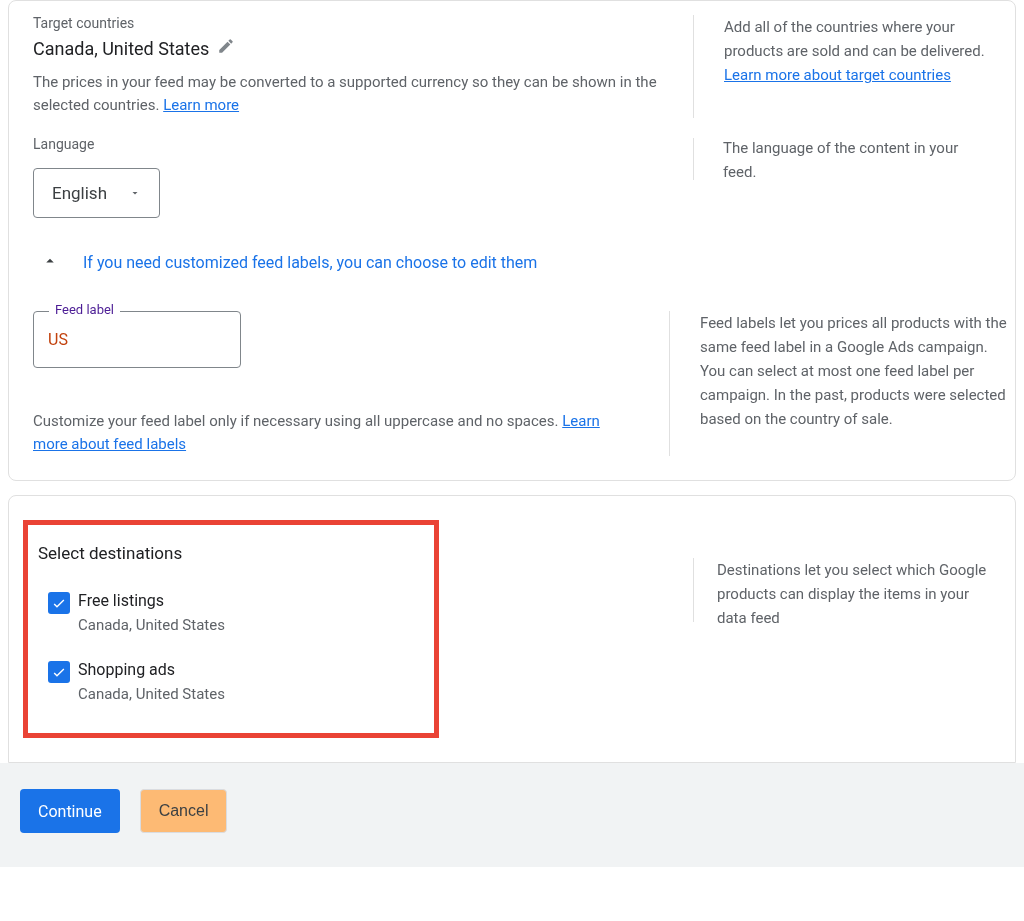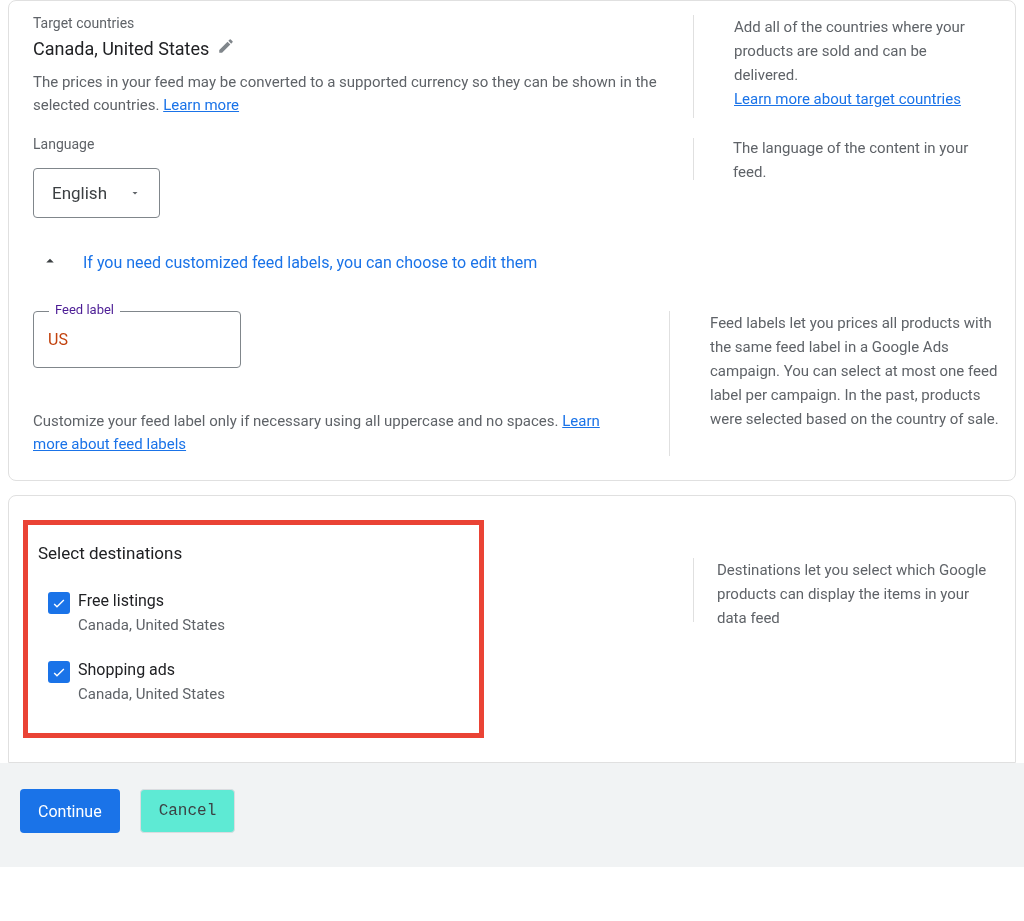--- a/index.html
+++ b/index.html
@@ -22,21 +22,21 @@
     .two-col {
       display: flex;
       gap: 0;
     }
     .left-col {
       flex: 0 0 660px;
       padding-right: 24px;
     }
     .right-col {
       flex: 1;
-      padding-left: 40px;
+      padding-left: 30px;
       border-left: 1px solid #e0e0e0;
       color: #5f6368;
       font-size: 15px;
       line-height: 1.6;
     }
     .right-col.short-divider {
       border-left: none;
       position: relative;
     }
     .right-col.short-divider::before {
@@ -148,21 +148,21 @@
       border: 1px solid #e0e0e0;
       border-top-left-radius: 8px;
       border-top-right-radius: 8px;
       background: #fff;
       margin: 0 8px;
       padding: 24px;
     }
     .highlight-box {
       border: 5px solid #ea4335;
       padding: 18px 18px 30px 4px;
-      width: 461px;
+      width: 416px;
       margin-left: -10px;
     }
     .dest-title {
       font-size: 17px;
       color: #202124;
       margin-bottom: 28px;
       margin-left: 6px;
     }
     .dest-item {
       display: flex;
@@ -219,28 +219,28 @@
       background: #1a73e8;
       color: #fff;
       border: none;
       border-radius: 4px;
       padding: 12px 18px;
       font-size: 16px;
       cursor: pointer;
       font-family: inherit;
     }
     .btn-secondary {
-      background: #5eead4;
+      background: #fdba74;
       color: #3c4043;
       border: 1px solid #dadce0;
       border-radius: 4px;
       padding: 12px 18px;
       font-size: 16px;
       cursor: pointer;
-      font-family: Liberation Mono, monospace;
+      font-family: Liberation Sans, sans-serif;
     }
   </style>
 </head>
 <body>
 
 <div class="card">
 
   <div class="section two-col">
     <div class="left-col">
       <div class="label-small">Target countries</div>

